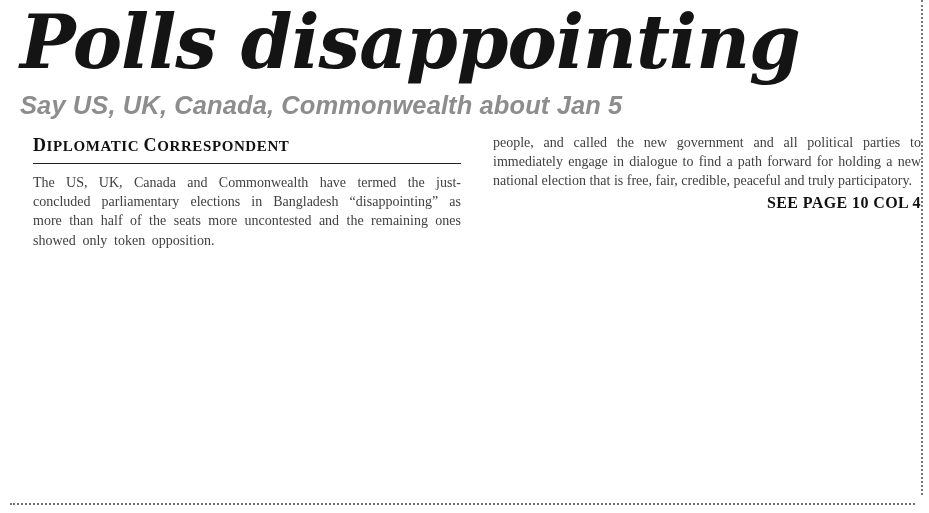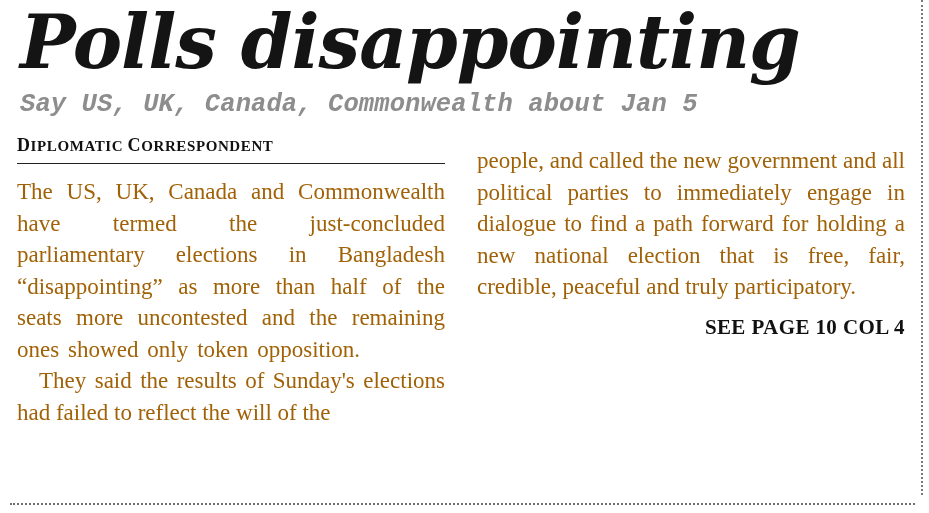--- a/index.html
+++ b/index.html
@@ -12,21 +12,21 @@
     height: 513px;
     overflow: hidden;
     font-family: "Liberation Serif", serif;
     color: #000000;
   }
   .page {
     position: relative;
     width: 929px;
     height: 513px;
     box-sizing: border-box;
-    padding: 4px 22px 0 18px;
+    padding: 4px 6px 0 18px;
   }
 
   
   .edge-rule-right {
     position: absolute;
     top: 0;
     right: 6px;
     width: 0;
     height: 495px;
     border-left: 2px dotted #7a7a7a;
@@ -47,21 +47,21 @@
     font-weight: 700;
     font-size: 74px;
     line-height: 0.98;
     letter-spacing: -1px;
     margin: 2px 0 0 2px;
     color: #141414;
     white-space: nowrap;
   }
 
   .subhead {
-    font-family: Liberation Mono, monospace;
+    font-family: Liberation Sans, sans-serif;
     font-style: italic;
     font-weight: 700;
     font-size: 25.5px;
     line-height: 1.28;
     color: #8d8d8d;
     margin: 10px 0 0 2px;
     letter-spacing: 0.1px;
   }
   .subhead .line {
     display: block;
@@ -90,45 +90,45 @@
   .byline .cap {
     font-size: 18px;
   }
   .byline-rule {
     border-top: 1.5px solid #222;
     margin: 7px 2px 9px 2px;
   }
 
   .body-text {
     font-family: "Liberation Serif", serif;
-    font-size: 23px;
+    font-size: 14px;
     line-height: 1.37;
     text-align: justify;
-    color: #a16207;
-    margin: 12px 2px;
+    color: #404040;
+    margin: 0 2px;
   }
   .body-text p {
     margin: 0;
   }
   .body-text p.indent {
     text-indent: 22px;
   }
   
   .track-wide {
     word-spacing: 3.2px;
   }
 
   .col-right .body-text p {
     margin: 0;
   }
 
   .jump-line {
     font-family: "Liberation Serif", serif;
     font-weight: 700;
-    font-size: 21px;
+    font-size: 16px;
     letter-spacing: 0.4px;
     text-align: right;
     margin: 3px 2px 0 0;
     color: #111;
   }
 </style>
 </head>
 <body>
 
 <div class="page">
@@ -144,21 +144,20 @@
 
   <div class="columns">
 
     <div class="col col-left">
       <div class="byline"><span class="cap">D</span><span>IPLOMATIC</span>&nbsp;<span class="cap">C</span><span>ORRESPONDENT</span></div>
 
       <div class="byline-rule"></div>
 
       <div class="body-text">
         <p class="track-wide">The US, UK, Canada and Commonwealth have termed the just-concluded parliamentary elections in Bangladesh “disappointing” as more than half of the seats more uncontested and the remaining ones showed only token opposition.</p>
-        <p class="indent">They said the results of Sunday's elections had failed to reflect the will of the</p>
       </div>
     </div>
 
     <div class="col col-right">
       <div class="body-text">
         <p>people, and called the new government and all political parties to immediately engage in dialogue to find a path forward for holding a new national election that is free, fair, credible, peaceful and truly participatory.</p>
       </div>
       <div class="jump-line">SEE PAGE 10 COL 4</div>
     </div>
 

